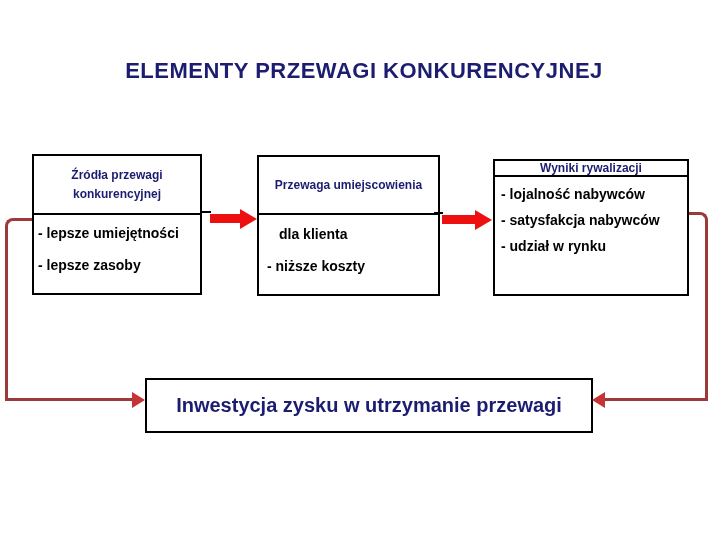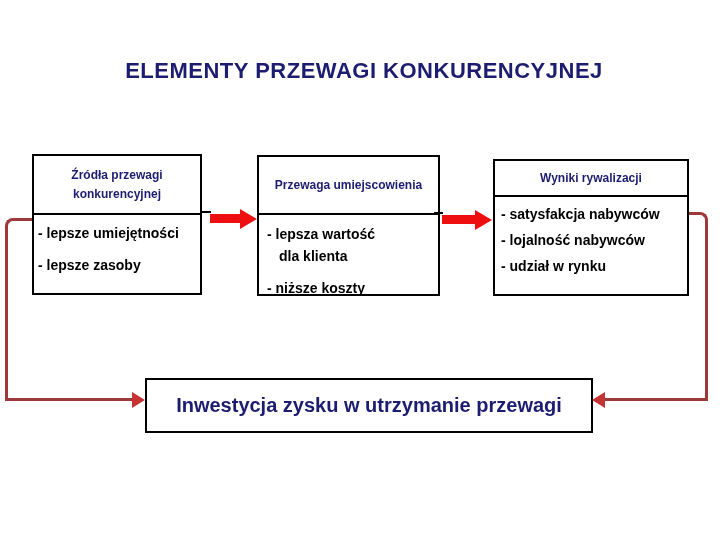--- a/index.html
+++ b/index.html
@@ -55,21 +55,21 @@
   
   #box-position { left: 257px; top: 155px; width: 183px; height: 141px; }
   #box-position .box-header { height: 58px; padding: 0 6px; }
   #box-position .box-body { padding: 8px 4px 0 8px; }
   #box-position .line { line-height: 22px; }
   #box-position .line.indent { padding-left: 12px; }
   #box-position .line.gap { margin-top: 10px; }
 
   
   #box-results { left: 493px; top: 159px; width: 196px; height: 137px; }
-  #box-results .box-header { height: 36px; padding: 0 5px; }
+  #box-results .box-header { height: 16px; padding: 0 5px; }
   #box-results .box-body { padding: 4px 2px 0 6px; }
   #box-results .item { line-height: 26px; }
 
   
   #box-investment {
     left: 145px; top: 378px; width: 448px; height: 55px;
     display: flex; align-items: center; justify-content: center;
   }
   #box-investment .label {
     font-size: 20px;
@@ -149,31 +149,30 @@
     <div class="box-header">Źródła przewagi konkurencyjnej</div>
     <div class="box-body">
       <div class="item">- lepsze umiejętności</div>
       <div class="item">- lepsze zasoby</div>
     </div>
   </div>
 
   <div class="box" id="box-position">
     <div class="box-header">Przewaga umiejscowienia</div>
     <div class="box-body">
-      <div class="line">- lepsza wartość</div>
       <div class="line indent">dla klienta</div>
       <div class="line gap">- niższe koszty</div>
     </div>
   </div>
 
   <div class="box" id="box-results">
     <div class="box-header">Wyniki rywalizacji</div>
     <div class="box-body">
+      <div class="item">- lojalność nabywców</div>
       <div class="item">- satysfakcja nabywców</div>
-      <div class="item">- lojalność nabywców</div>
       <div class="item">- udział w rynku</div>
     </div>
   </div>
 
   <div class="stub" id="stub-left"></div>
   <div class="stub" id="stub-mid"></div>
 
   <div class="thick-arrow" id="flow-arrow-1">
     <div class="ta-body"></div>
     <div class="ta-head"></div>

